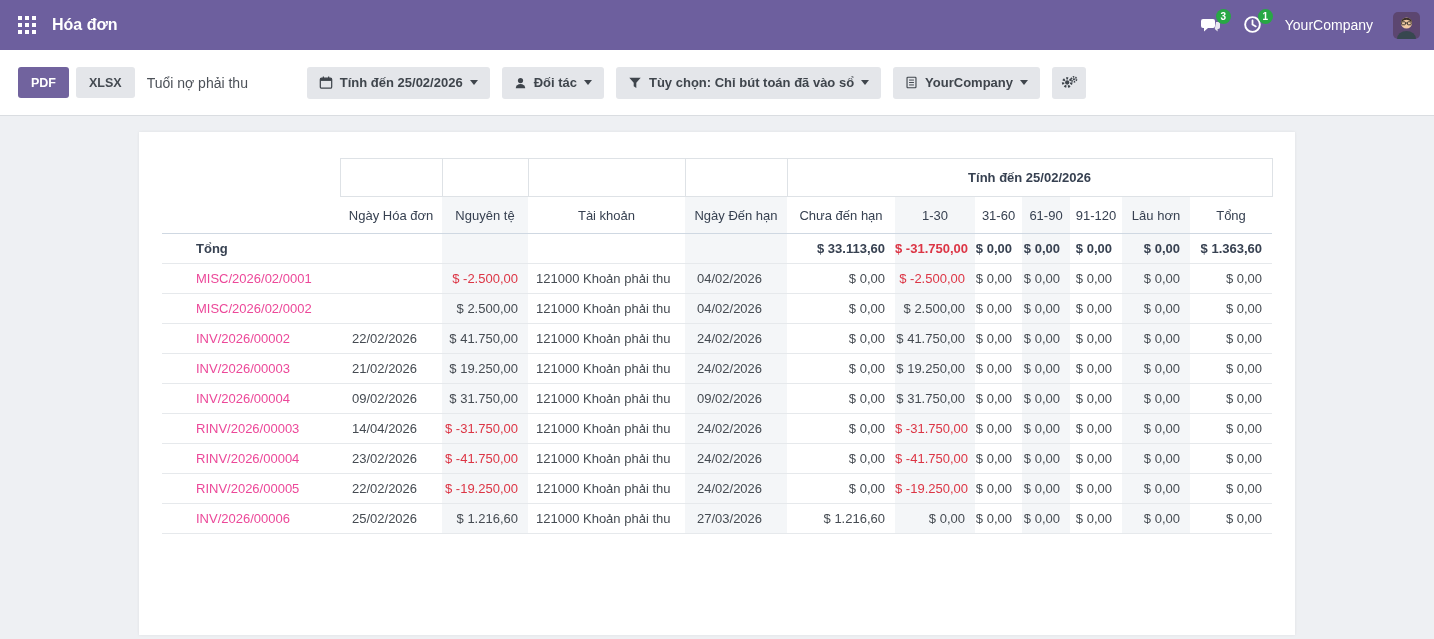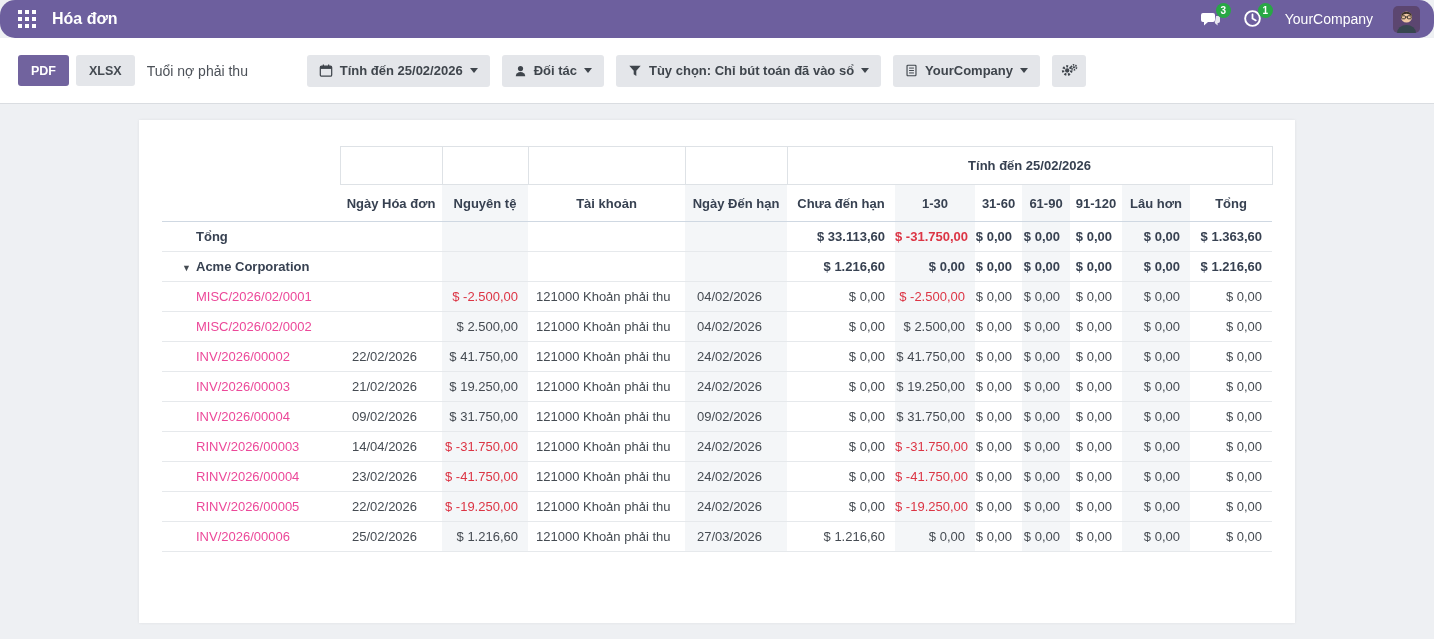--- a/index.html
+++ b/index.html
@@ -1,21 +1,21 @@
 <!DOCTYPE html>
 <html><head>
 <meta charset="utf-8">
 <style>
   * { margin:0; padding:0; box-sizing:border-box; }
   html,body { width:1434px; height:639px; overflow:hidden;
     font-family:"Liberation Sans", sans-serif; background:#eef0f3; }
 
   
-  .topnav { height:38px; background:#6d5f9e; display:flex; align-items:center;
-    padding:0 14px; color:#fff;border-radius:15px; }
+  .topnav { height:50px; background:#6d5f9e; display:flex; align-items:center;
+    padding:0 14px; color:#fff; }
   .apps-btn { width:26px; height:26px; display:flex; align-items:center; justify-content:center;
     margin-right:12px; cursor:pointer; }
   .brand { font-size:16px; font-weight:bold; margin-right:24px; cursor:pointer; }
   .nav-items { display:flex; gap:26px; font-size:13px; }
   .nav-item { color:rgba(255,255,255,.92); cursor:pointer; }
   .nav-right { margin-left:auto; display:flex; align-items:center; gap:20px; }
   .icon-badge { position:relative; width:22px; height:20px; cursor:pointer; }
   .badge { position:absolute; top:-6px; right:-8px; background:#28a745; color:#fff;
     font-size:10px; font-weight:bold; min-width:15px; height:15px; border-radius:8px;
     display:flex; align-items:center; justify-content:center; padding:0 3px; }
@@ -43,21 +43,21 @@
   .card { width:1156px; margin:0 auto; background:#fff; min-height:503px;
     box-shadow:0 0 3px rgba(0,0,0,.07); padding:26px 22px 40px 23px; }
 
   
   table { border-collapse:collapse; table-layout:fixed; width:1110px; font-size:13px;
     color:#454b52; }
   td, th { white-space:nowrap; overflow:visible; }
   thead .group-row td, thead .group-row th { height:38px; }
   thead .group-row .boxed { border:1px solid #dee2e6; }
   thead .group-row th { font-weight:bold; color:#374151; text-align:center; }
-  thead .head-row th { height:37px; font-weight:bold; color:#374151; text-align:center;
+  thead .head-row th { height:37px; font-weight:normal; color:#374151; text-align:center;
     border-bottom:1px solid #cfd8e2; }
   thead .head-row th:first-child { border-bottom:1px solid #cfd8e2; }
   tbody td { height:30px; border-bottom:1px solid #e6e9ec; }
   .stripe { background:#f4f6f8; }
   .c-name { padding-left:20px; }
   .caret { display:inline-block; width:14px; font-size:9px; color:#454b52; cursor:pointer; }
   .c-date { text-align:left; padding-left:12px; }
   .c-acc  { text-align:left; padding-left:8px; }
   .c-money { text-align:right; padding-right:10px; }
   tr.row-total td, tr.row-group-open td { font-weight:bold; color:#374151; }
@@ -220,34 +220,20 @@
     <td class="c-acc"></td>
     <td class="c-date stripe"></td>
     <td class="c-money">$ 33.113,60</td>
     <td class="c-money stripe neg">$ -31.750,00</td>
     <td class="c-money">$ 0,00</td>
     <td class="c-money stripe">$ 0,00</td>
     <td class="c-money">$ 0,00</td>
     <td class="c-money stripe">$ 0,00</td>
     <td class="c-money">$ 1.363,60</td>
   </tr>
-          <tr class="row-group-open">
-    <td class="c-name"><span class="caret">▼</span><span class="row-name">Acme Corporation</span></td>
-    <td class="c-date"></td>
-    <td class="c-money stripe"></td>
-    <td class="c-acc"></td>
-    <td class="c-date stripe"></td>
-    <td class="c-money">$ 1.216,60</td>
-    <td class="c-money stripe">$ 0,00</td>
-    <td class="c-money">$ 0,00</td>
-    <td class="c-money stripe">$ 0,00</td>
-    <td class="c-money">$ 0,00</td>
-    <td class="c-money stripe">$ 0,00</td>
-    <td class="c-money">$ 1.216,60</td>
-  </tr>
           <tr class="row-line">
     <td class="c-name"><span class="caret"></span><span class="row-name">MISC/2026/02/0001</span></td>
     <td class="c-date"></td>
     <td class="c-money stripe neg">$ -2.500,00</td>
     <td class="c-acc">121000 Khoản phải thu</td>
     <td class="c-date stripe">04/02/2026</td>
     <td class="c-money">$ 0,00</td>
     <td class="c-money stripe neg">$ -2.500,00</td>
     <td class="c-money">$ 0,00</td>
     <td class="c-money stripe">$ 0,00</td>

